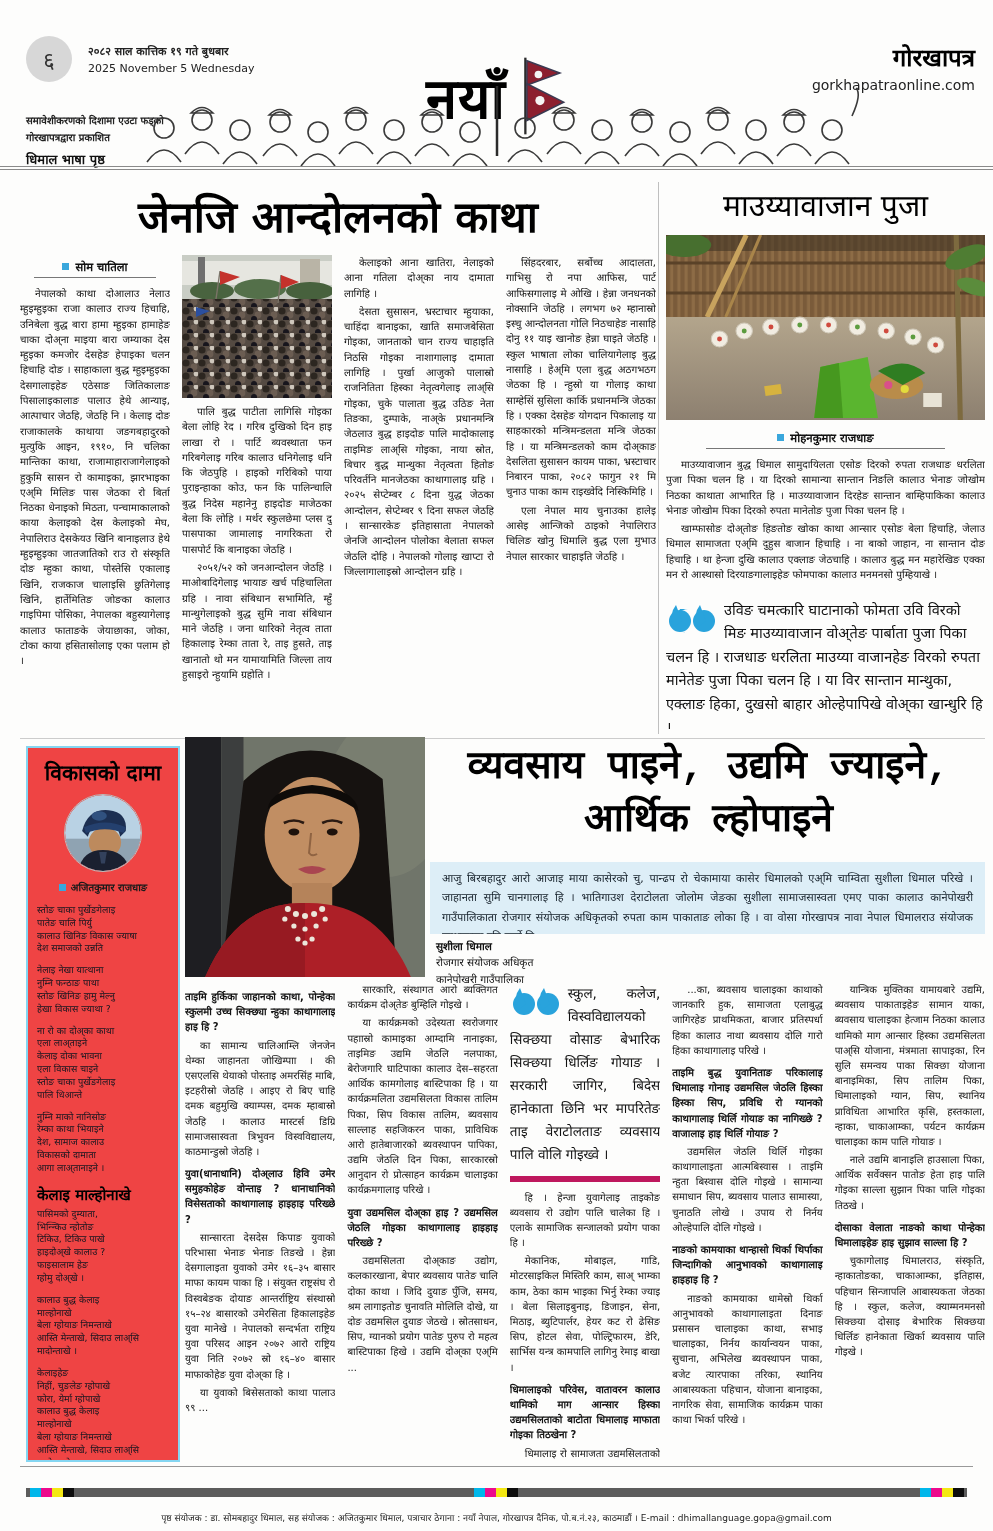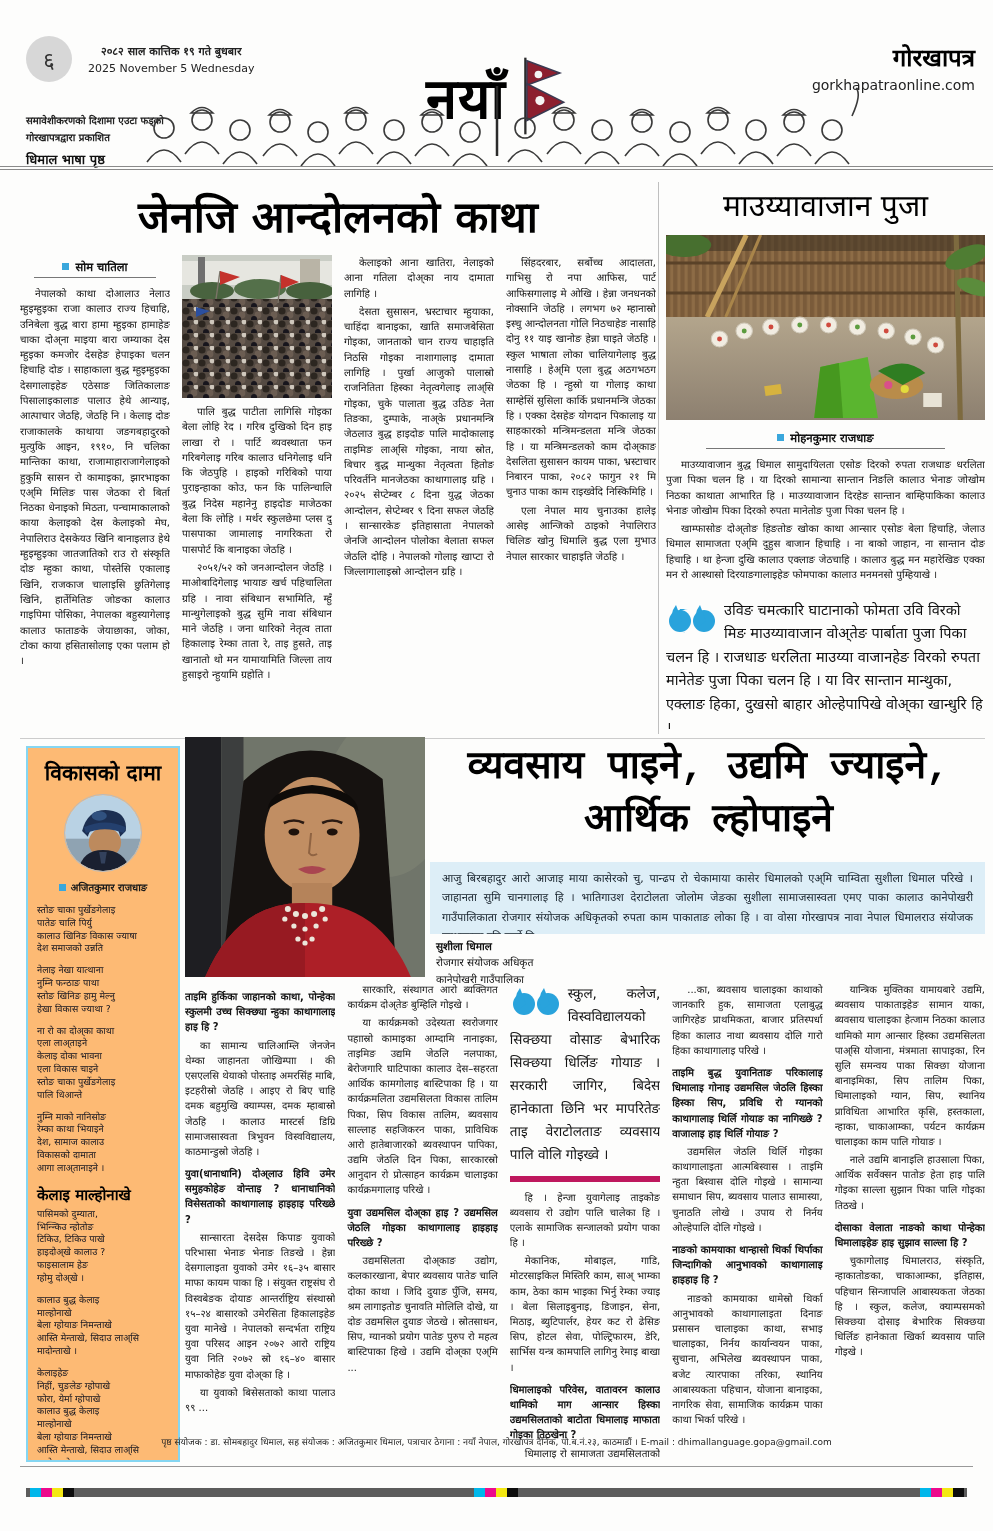--- a/index.html
+++ b/index.html
@@ -8,21 +8,21 @@
     position:relative; width:993px; height:1531px; margin:0 auto;
     background:#fdfdfc; overflow:hidden;
     font-family:"DejaVu Sans","Liberation Sans",sans-serif; color:#1a1a1a;
   }
   
   .pagenum {
     position:absolute; left:26px; top:36px; width:46px; height:46px;
     background:#d7d7d7; border-radius:50%; display:flex; align-items:center; justify-content:center;
     font-size:22px; color:#333;
   }
-  .dates { position:absolute; left:88px; top:44px; line-height:1.5;text-align:center; }
+  .dates { position:absolute; left:88px; top:44px; line-height:1.5; }
   .date-np { font-size:11px; font-weight:bold; color:#222; }
   .date-en { font-size:11px; color:#222; }
   .masthead {
     position:absolute; left:256px; top:48px; width:480px; height:96px;
     display:flex; align-items:center; justify-content:center; gap:14px;
   }
   .masthead-word { font-family:"DejaVu Serif","Liberation Serif",serif; font-size:56px; font-weight:bold; color:#000; letter-spacing:1px; }
   .brand { position:absolute; right:18px; top:40px; text-align:right; }
   .brand-name { font-family:"DejaVu Serif",serif; font-size:24px; font-weight:bold; color:#000; }
   .brand-url { font-size:14px; color:#222; margin-top:4px; }
@@ -46,21 +46,21 @@
   .right-headline { text-align:center; font-family:"DejaVu Serif",serif; font-size:30px; font-weight:normal; color:#000; padding:6px 0 10px; }
   .photo-ritual { width:100%; height:185px; display:block; }
   .right-cols { display:flex; gap:12px; height:272px; overflow:hidden;flex-direction:column; }
   .quote-block { border-bottom:2px solid #8b5cf6; padding-bottom:8px; margin-bottom:8px; }
   .quote-block .qtext { font-size:14.5px; line-height:1.62; text-align:left; text-indent:0; color:#111; }
   .qmark { float:left; width:52px; height:34px; margin:4px 6px 0 0; }
   .mid-rule { position:absolute; left:20px; top:738px; width:965px; height:1px; background:#cccccc; }
   
   .poem-box {
     position:absolute; left:26px; top:746px; width:154px; height:716px;
-    border:2px solid #85d6f2; background:#fdba74; padding:10px 9px; overflow:hidden;
+    border:2px solid #85d6f2; background:#ef4444; padding:10px 9px; overflow:hidden;
   }
   .poem-title { text-align:center; font-family:"DejaVu Serif",serif; font-size:21px; font-weight:bold; color:#000; margin-bottom:8px; }
   .avatar { display:block; width:78px; height:78px; border-radius:50%; margin:0 auto 8px; border:1px solid #bbb; }
   .poem-byline { display:flex; align-items:center; justify-content:center; gap:5px; font-size:10px; font-weight:bold; margin-bottom:10px; }
   .stanza { font-size:9.3px; line-height:1.38; margin-bottom:9px; color:#15151f; }
   .poem-subtitle { font-family:"DejaVu Serif",serif; font-size:15px; font-weight:bold; margin:2px 0 4px; color:#000; }
   
   .portrait { position:absolute; left:185px; top:737px; width:240px; height:240px; display:block; }
   .feature-headline { position:absolute; left:432px; top:742px; width:553px; text-align:center;
     font-family:Liberation Mono, monospace; font-size:39px; font-weight:bold; line-height:1.35; color:#000; }
@@ -70,21 +70,21 @@
   .credit .cname { font-weight:bold; }
   
   .interview { position:absolute; left:185px; top:982px; width:800px; height:480px; display:flex; gap:12px; overflow:hidden; }
   .icol { flex:1; overflow:hidden; text-align:justify; }
   .icol p { font-size:10px; line-height:1.52; margin-bottom:3px; text-indent:15px; color:#141414; }
   .icol p.q { font-weight:bold; text-indent:0; margin-top:7px; }
   .iquote { border-bottom:6px solid #be185d; padding-bottom:10px; margin-bottom:8px; }
   .iquote .qtext { font-size:13.5px; line-height:1.7; color:#111; }
   
   .bottom-rule { position:absolute; left:20px; top:1466px; width:953px; height:1px; background:#999; }
-  .footer-line { position:absolute; left:0; top:1435px; width:993px; text-align:center; font-size:9px; color:#222; }
+  .footer-line { position:absolute; left:0; top:1511px; width:993px; text-align:center; font-size:9px; color:#222; }
   .footer-bar { position:absolute; left:26px; top:1488px; width:941px; height:9px; background:#5c5c5c; }
   .regmarks { position:absolute; top:0; height:9px; display:flex; }
   .regmarks span { width:11px; height:9px; display:inline-block; }
   .rm-c{background:#00b7eb}.rm-m{background:#ec0b8d}.rm-y{background:#f4e813}.rm-k{background:#0d0d0d}
 </style>
 </head>
 <body>
 
 <div class="page">
 
@@ -469,21 +469,21 @@
           <p>उद्यमसिल जेठलि थिर्लि गोइका काथागालाइता आत्मबिस्वास । ताइमि न्हुता बिस्वास दोलि गोइखे । सामान्या समाधान सिप, ब्यवसाय पालाउ सामास्या, चुनाठति लोखे । उपाय रो निर्नय ओल्हेपालि दोलि गोइखे ।</p>
           <p class="q">नाङको कामयाका थान्हासो थिर्का थिर्पाका जिन्दागिको आनुभावको काथागालाइ हाइहाइ हि ?</p>
           <p>नाङको कामयाका धामेस्रो थिर्का आनुभावको काथागालाइता दिनाङ प्रसासन चालाइका काथा, सभाइ चालाइका, निर्नय कार्यान्वयन पाका, सुचाना, अभिलेख ब्यवस्थापन पाका, बजेट त्यारपाका तरिका, स्थानिय आबास्यकता पहिचान, योजाना बानाइका, नागरिक सेवा, सामाजिक कार्यक्रम पाका काथा भिर्का परिखे ।</p>
         </div>
       </div>
     <div class="icol">
         <div>
           <p>यान्त्रिक मुक्तिका यामायबारे उद्यमि, ब्यवसाय पाकाताइहेङ सामान याका, ब्यवसाय चालाइका हेत्जाम निठका कालाउ थामिको माग आन्सार हिस्का उद्यमसिलता पाअ्सि योजाना, मंत्रमाता सापाइका, रिन सुलि समन्वय पाका सिक्छा योजाना बानाइमिका, सिप तालिम पिका, धिमालाइको ग्यान, सिप, स्थानिय प्राविधिता आभारित कृसि, हस्तकाला, न्हाका, चाकाआम्का, पर्यटन कार्यक्रम चालाइका काम पालि गोयाङ ।</p>
           <p>नाले उद्यमि बानाइलि हाउसाला पिका, आर्थिक सर्वेक्सन पातोङ हेता हाइ पालि गोइका साल्ला सुझान पिका पालि गोइका तिठखे ।</p>
           <p class="q">दोसाका वेलाता नाङको काथा पोन्हेका धिमालाइहेङ हाइ सुझाव साल्ला हि ?</p>
-          <p>चुकागोलाइ धिमालराउ, संस्कृति, न्हाकातोङका, चाकाआम्का, इतिहास, पहिचान सिन्जापलि आबास्यकता जेठका हि । स्कुल, कलेज, क्याम्पसमको सिक्छया दोसाइ बेभारिक सिक्छया धिर्लिङ हानेकाता खिर्का ब्यवसाय पालि गोइखे ।</p>
+          <p>चुकागोलाइ धिमालराउ, संस्कृति, न्हाकातोङका, चाकाआम्का, इतिहास, पहिचान सिन्जापलि आबास्यकता जेठका हि । स्कुल, कलेज, क्याम्मनमनसो सिक्छया दोसाइ बेभारिक सिक्छया धिर्लिङ हानेकाता खिर्का ब्यवसाय पालि गोइखे ।</p>
         </div>
       </div>
   </div>
 
   <div class="bottom-rule"></div>
   <div class="footer-line">पृष्ठ संयोजक : डा. सोमबहादुर धिमाल, सह संयोजक : अजितकुमार धिमाल, पत्राचार ठेगाना : नयाँ नेपाल, गोरखापत्र दैनिक, पो.ब.नं.२३, काठमाडौं । E-mail : dhimallanguage.gopa@gmail.com</div>
   <div class="footer-bar">
     <div class="regmarks" style="left:4px;">
       <span class="rm-c"></span>
         <span class="rm-m"></span>

